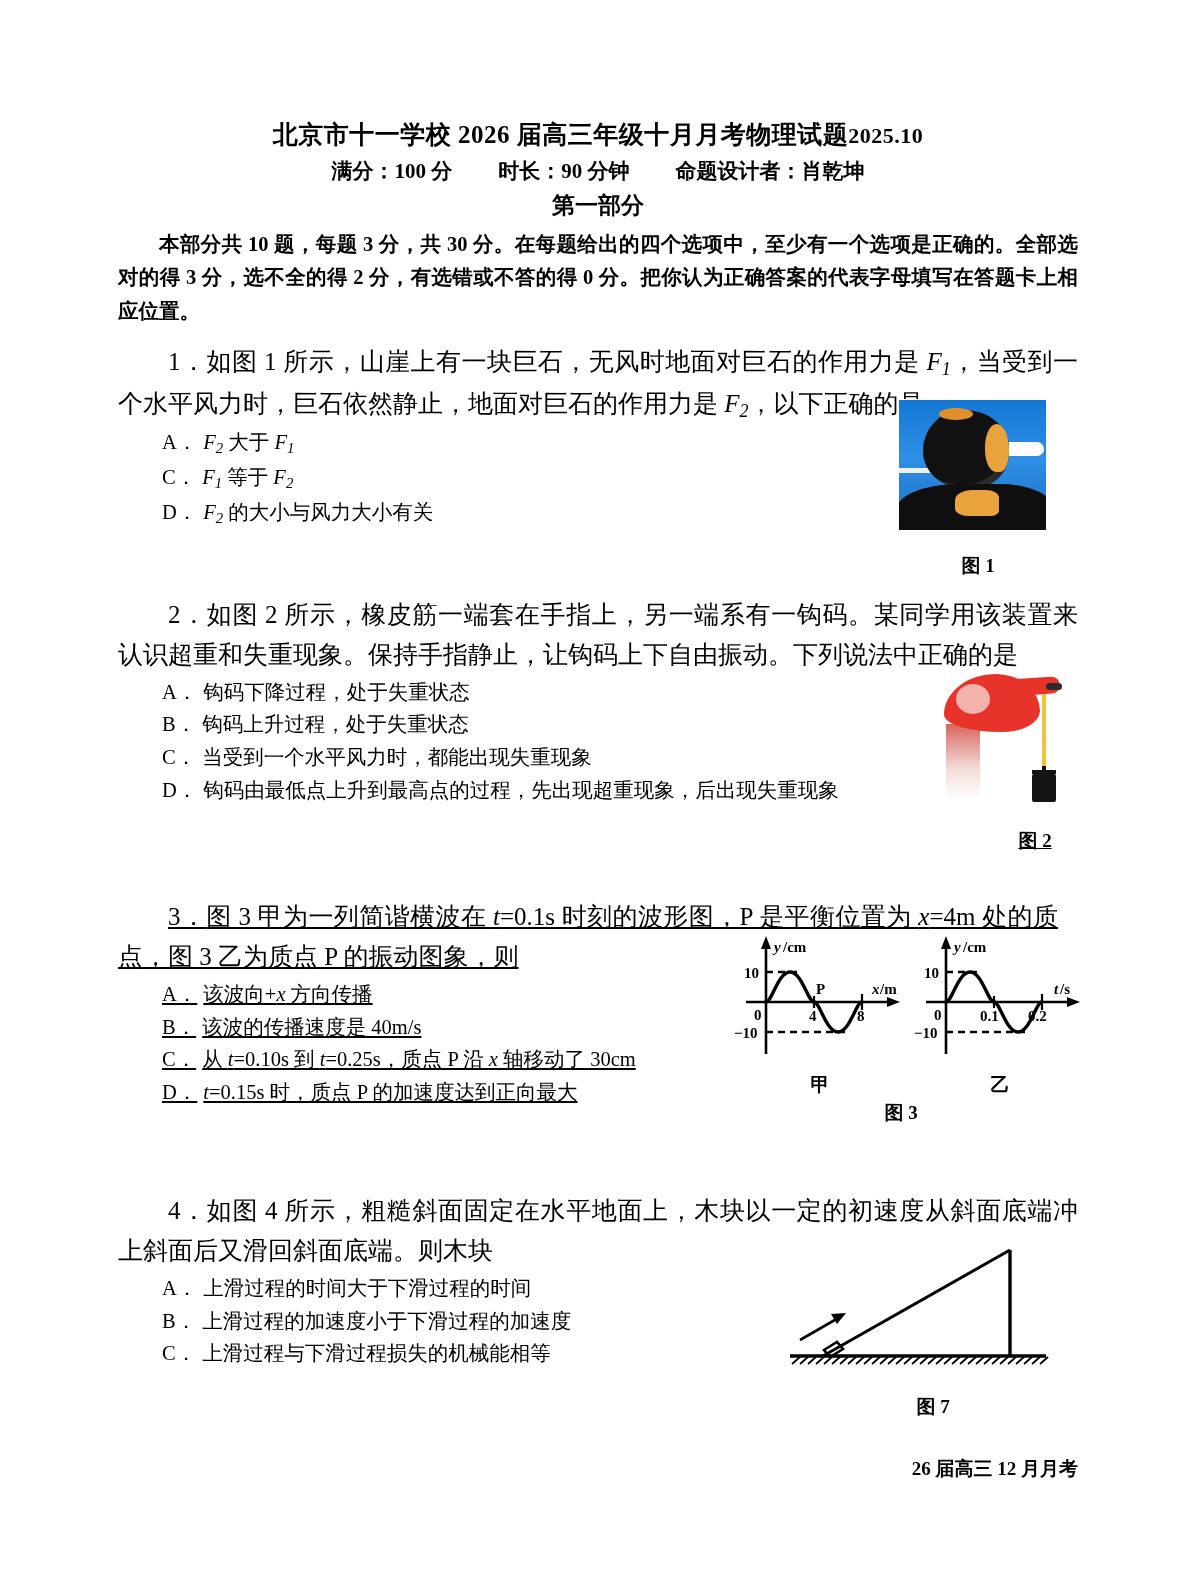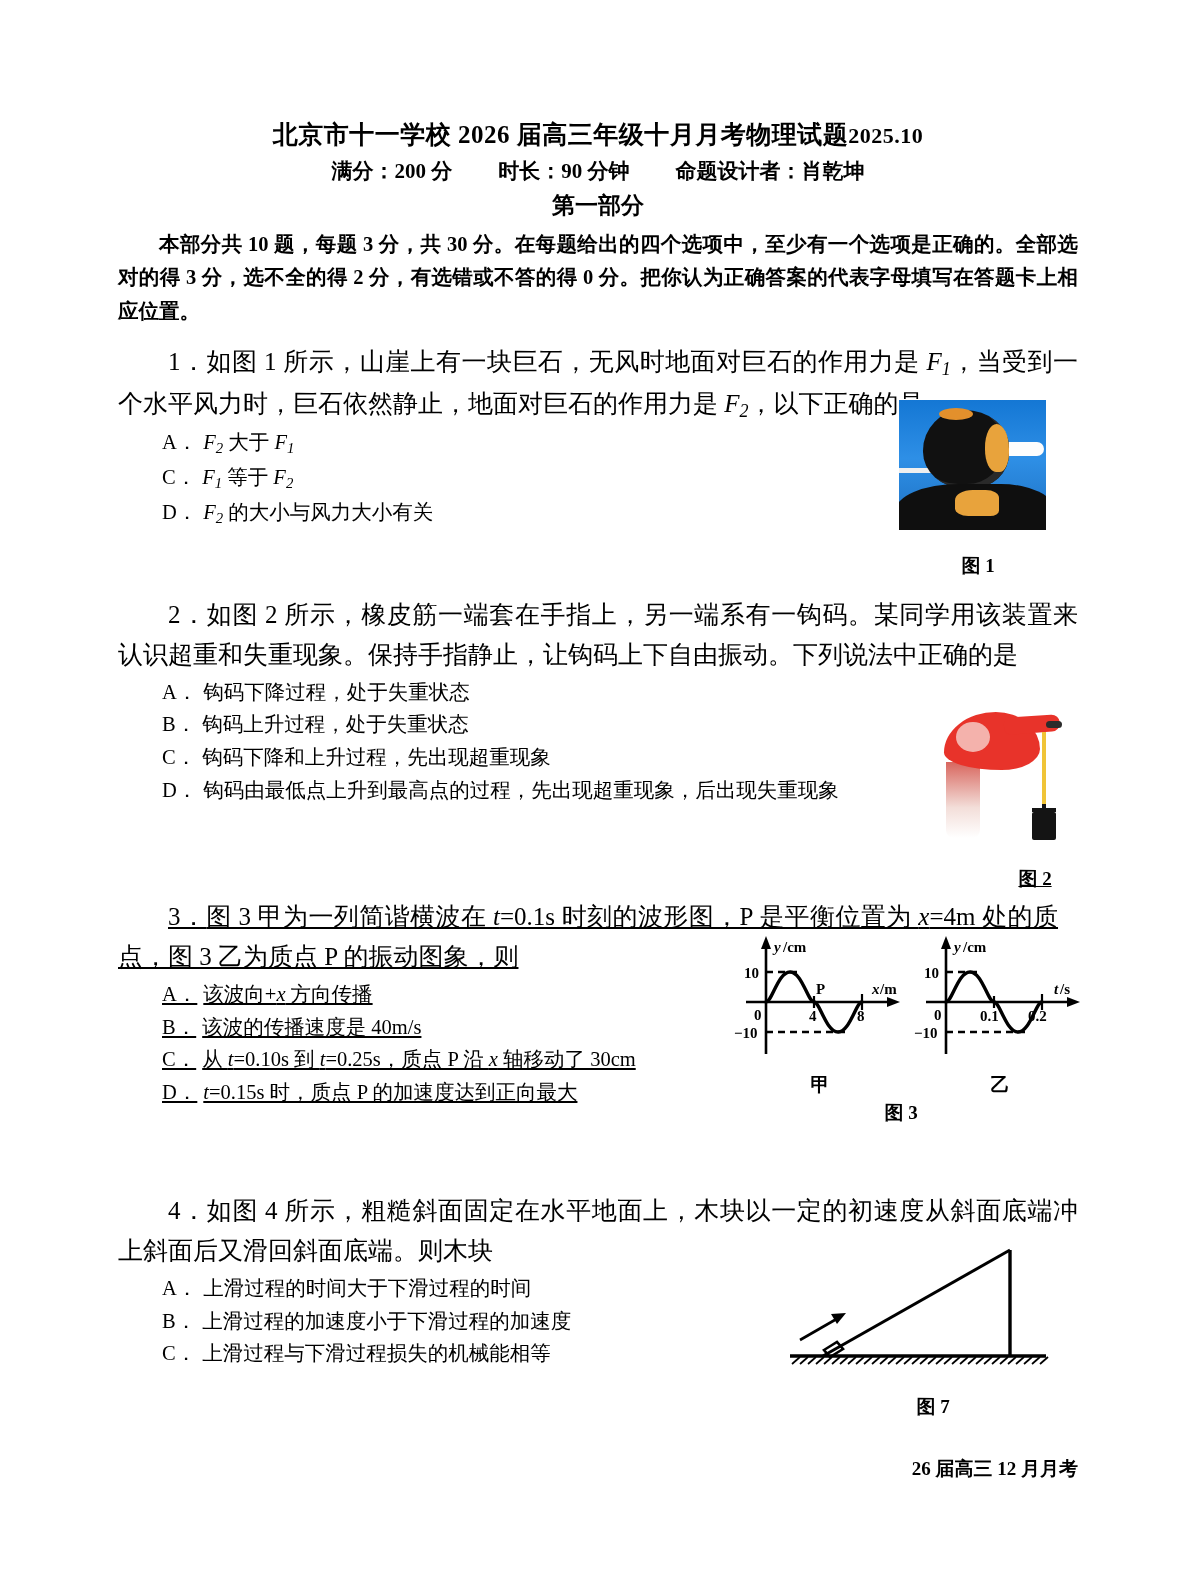--- a/index.html
+++ b/index.html
@@ -161,21 +161,21 @@
     position: absolute;
     left: 0px; top: 68px;
     width: 36px; height: 5px;
     background: #efefef;
   }
 
   
   .fig2-wrap {
     position: absolute;
     left: 820px;
-    top: 586px;
+    top: 548px;
     width: 170px;
     text-decoration: underline;
   }
   .fig2-img {
     position: relative;
     width: 150px;
     height: 160px;
   }
   .f2-hand {
     position: absolute;
@@ -266,21 +266,21 @@
 </head>
 <body>
 
 <div class="page">
   <div class="content">
 
     <div class="doc-title">
       <span>北京市十一学校 2026 届高三年级十月月考物理试题</span><span class="date">2025.10</span>
     </div>
     <div class="doc-subtitle">
-      <span>满分：200 分</span><span class="gap"></span><span>时长：90 分钟</span><span class="gap"></span><span>命题设计者：肖乾坤</span>
+      <span>满分：100 分</span><span class="gap"></span><span>时长：90 分钟</span><span class="gap"></span><span>命题设计者：肖乾坤</span>
     </div>
     <div class="section-title">第一部分</div>
 
     <div class="instructions">本部分共 10 题，每题 3 分，共 30 分。在每题给出的四个选项中，至少有一个选项是正确的。全部选对的得 3 分，选不全的得 2 分，有选错或不答的得 0 分。把你认为正确答案的代表字母填写在答题卡上相应位置。</div>
 
     <div class="q-block">
       <div class="q-stem">
         <span>1．</span><span>如图 1 所示，山崖上有一块巨石，无风时地面对巨石的作用力是 </span><i class="v">F</i><sub>1</sub><span>，当受到一个水平风力时，巨石依然静止，地面对巨石的作用力是 </span><i class="v">F</i><sub>2</sub><span>，以下正确的是</span>
       </div>
 
@@ -299,21 +299,21 @@
       <div class="q-stem">
         <span>2．</span><span>如图 2 所示，橡皮筋一端套在手指上，另一端系有一钩码。某同学用该装置来认识超重和失重现象。保持手指静止，让钩码上下自由振动。下列说法中正确的是</span>
       </div>
       <div class="opt">
         <span class="lbl">A．</span><span>钩码下降过程，处于失重状态</span>
       </div>
       <div class="opt">
         <span class="lbl">B．</span><span>钩码上升过程，处于失重状态</span>
       </div>
       <div class="opt">
-        <span class="lbl">C．</span><span>钩码下降和上升过程，先出现超重现象</span>
+        <span class="lbl">C．</span><span>当受到一个水平风力时，都能出现失重现象</span>
       </div>
       <div class="opt">
         <span class="lbl">D．</span><span>钩码由最低点上升到最高点的过程，先出现超重现象，后出现失重现象</span>
       </div>
     </div>
 
     <div class="q-block" style="margin-top:90px;text-decoration:underline;">
       <div class="q-stem" style="width:940px;">
         <span>3．</span><span>图 3 甲为一列简谐横波在 </span><i class="v">t</i><span>=0.1s 时刻的波形图，P 是平衡位置为 </span><i class="v">x</i><span>=4m 处的质点，图 3 乙为质点 P 的振动图象，则</span>
       </div>

